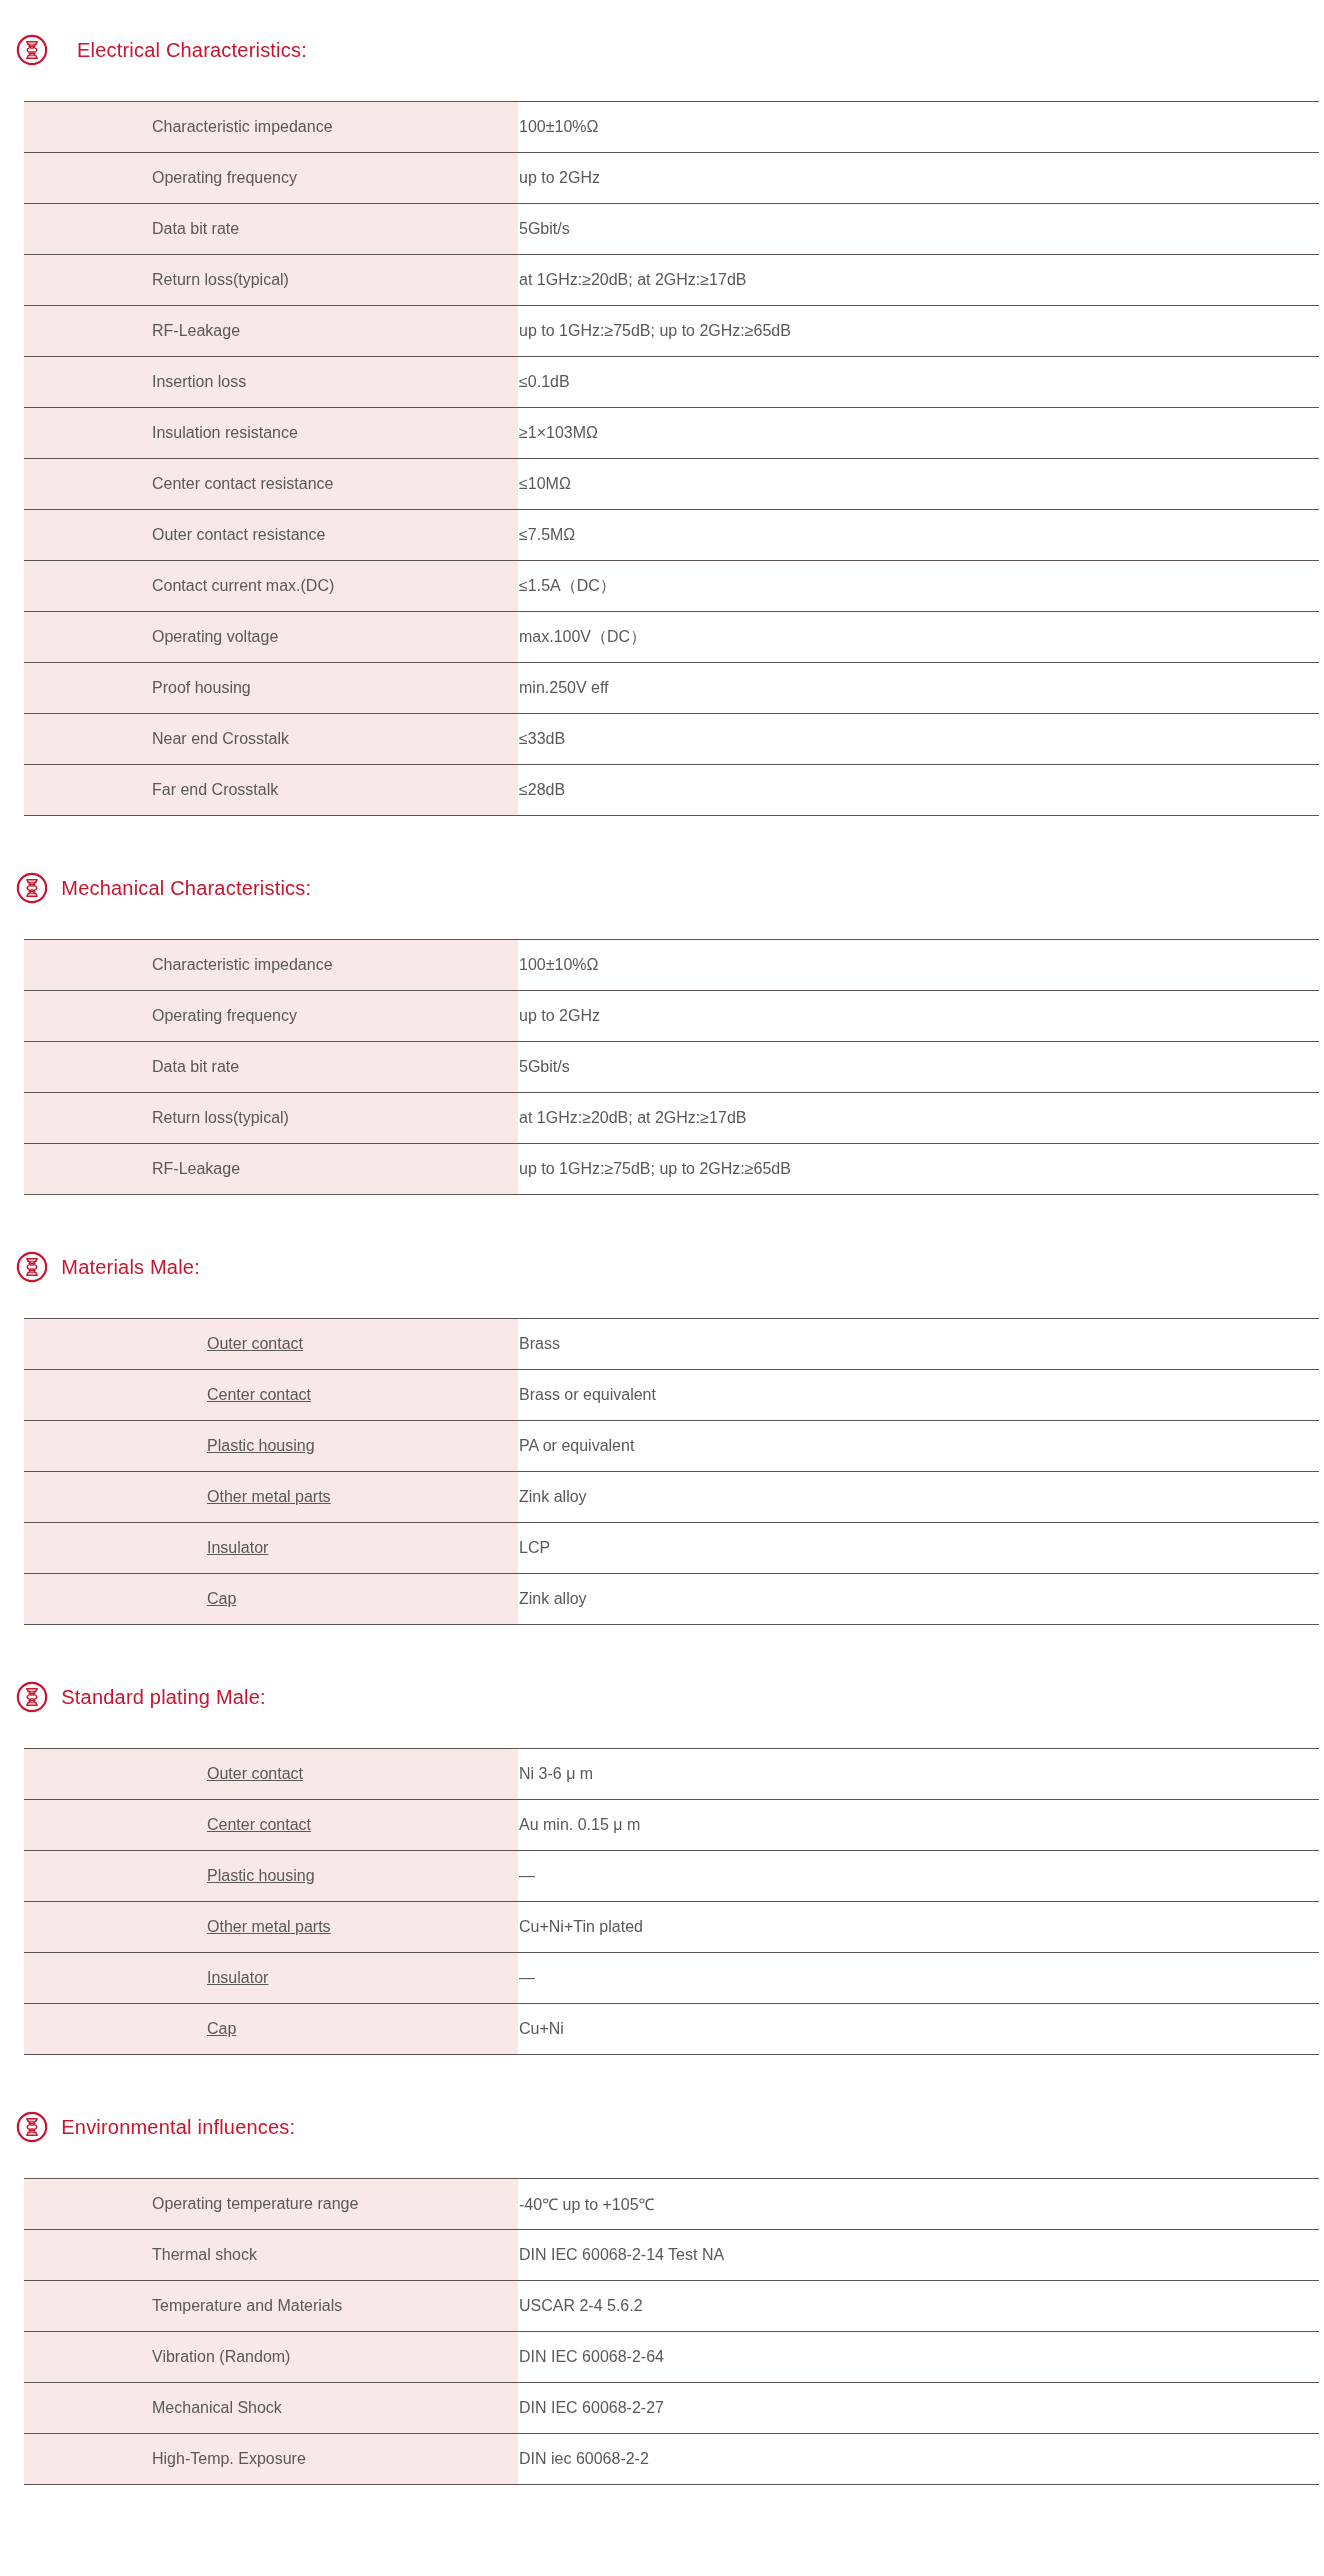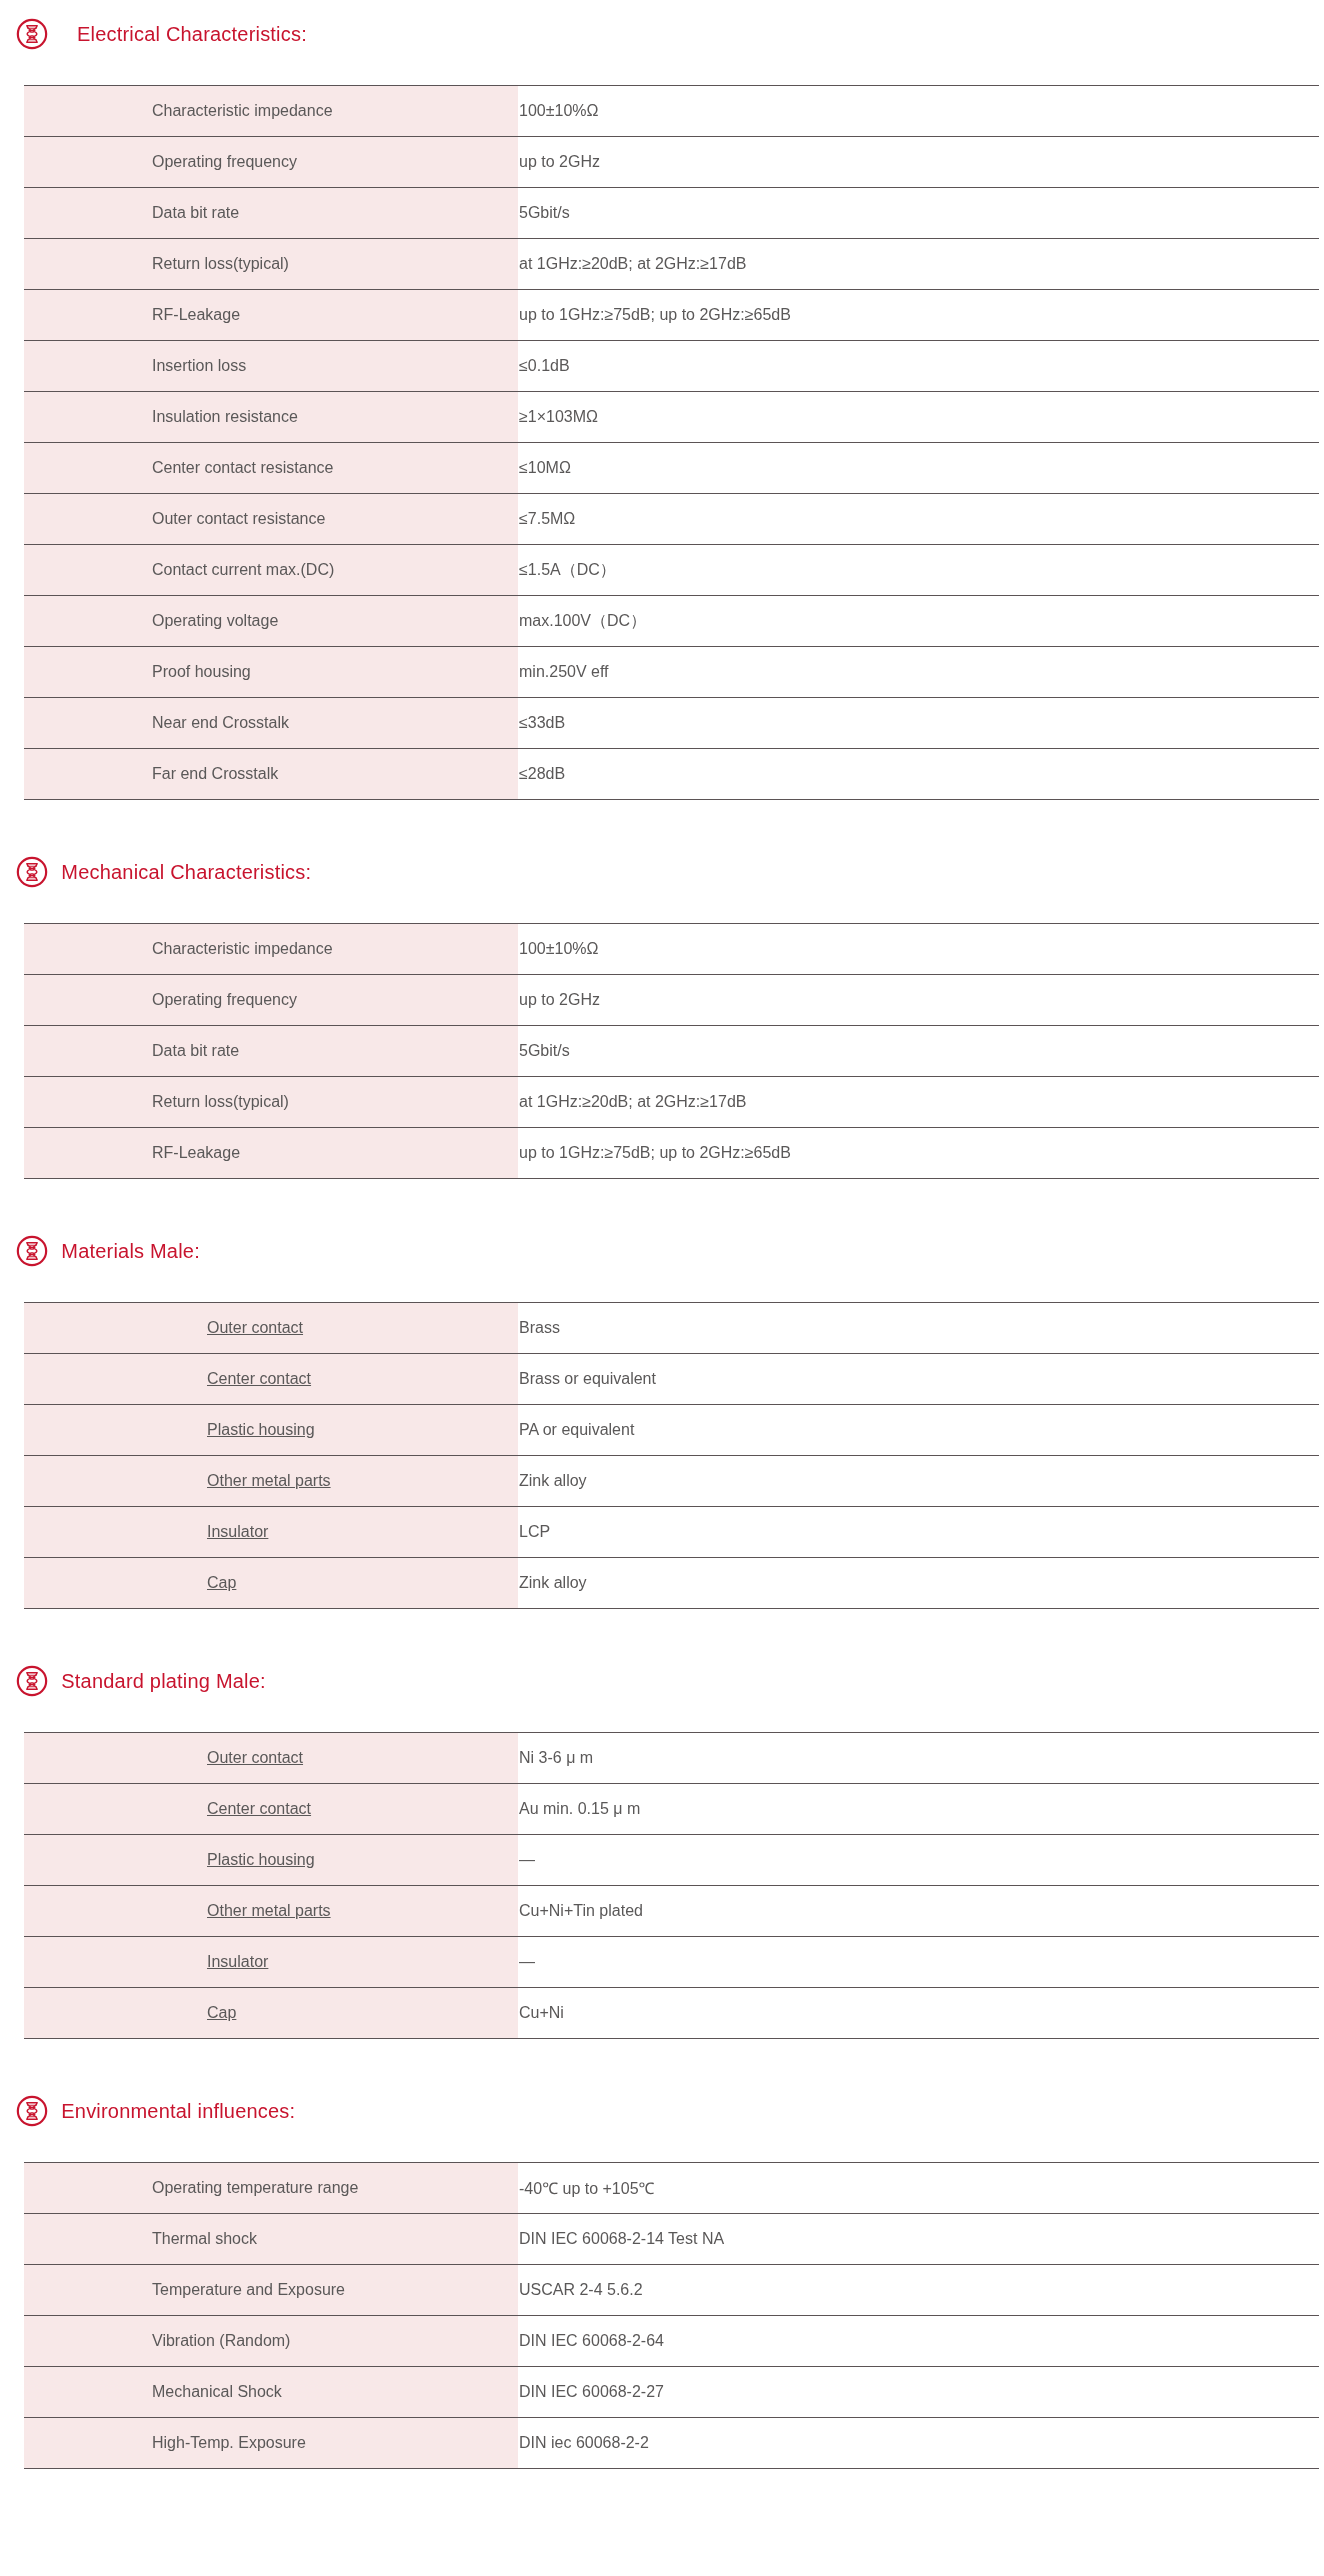--- a/index.html
+++ b/index.html
@@ -22,21 +22,21 @@
     color: var(--text);
   }
   .spec-section { margin: 0; }
   .section-header {
     display: flex;
     align-items: center;
     gap: 12.3px;
     height: 38px;
     margin: 53px 0 32px 15px;
   }
-  .spec-section:first-child .section-header { margin-top: 0; gap: 28px; }
+  .spec-section:first-child .section-header { margin-top: 16px; gap: 28px; }
   .section-title {
     margin: 0;
     font-size: 20px;
     font-weight: 400;
     color: var(--accent);
     letter-spacing: 0.2px;
   }
   .icon { display: inline-flex; }
   .icon svg { width: 34px; height: 34px; display: block; }
 
@@ -316,21 +316,21 @@
     <td class="label-cell">Operating temperature range</td>
     <td class="value-cell">-40℃ up to +105℃</td>
   </tr>
 
   <tr class="spec-row">
     <td class="label-cell">Thermal shock</td>
     <td class="value-cell">DIN IEC 60068-2-14 Test NA</td>
   </tr>
 
   <tr class="spec-row">
-    <td class="label-cell">Temperature and Exposure</td>
+    <td class="label-cell">Temperature and Materials</td>
     <td class="value-cell">USCAR 2-4 5.6.2</td>
   </tr>
 
   <tr class="spec-row">
     <td class="label-cell">Vibration (Random)</td>
     <td class="value-cell">DIN IEC 60068-2-64</td>
   </tr>
 
   <tr class="spec-row">
     <td class="label-cell">Mechanical Shock</td>

